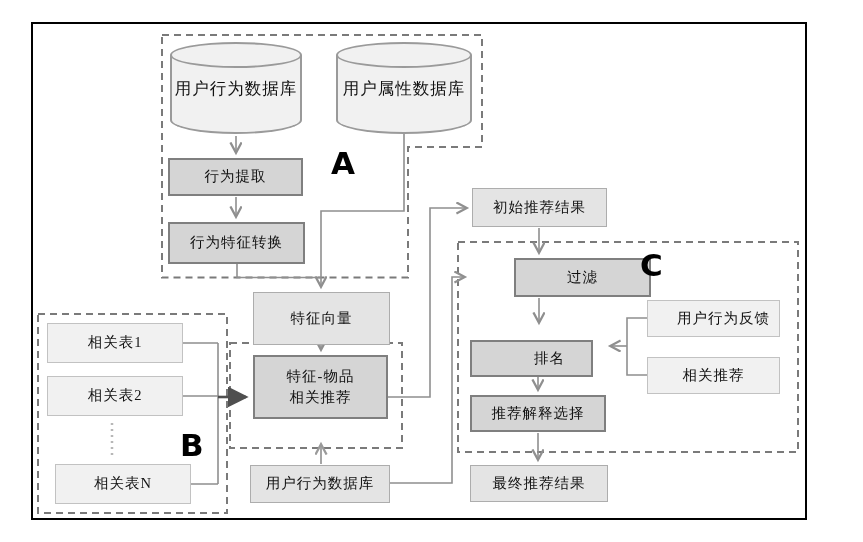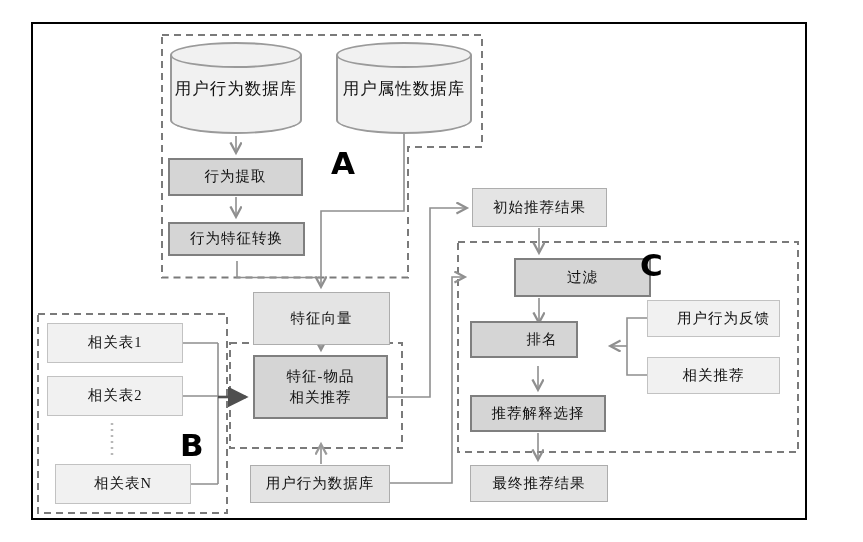--- a/index.html
+++ b/index.html
@@ -95,36 +95,36 @@
     <div class="cyl-body"></div>
     <div class="cyl-label">用户行为数据库</div>
   </div>
   <div class="cylinder" style="left:336px;top:42px;width:136px;height:92px;">
     <div class="cyl-top"></div>
     <div class="cyl-body"></div>
     <div class="cyl-label">用户属性数据库</div>
   </div>
 
   <div class="node tone-dark" style="left:168px;top:158px;width:135px;height:38px;">行为提取</div>
-  <div class="node tone-dark" style="left:168px;top:222px;width:137px;height:34px;">行为特征转换</div>
+  <div class="node tone-dark" style="left:168px;top:222px;width:137px;height:42px;">行为特征转换</div>
 
   <div class="node tone-mid" style="left:253px;top:292px;width:137px;height:53px;">特征向量</div>
   <div class="node tone-dark" style="left:253px;top:355px;width:135px;height:64px;">
     <div>特征-物品</div>
     <div>相关推荐</div>
   </div>
   <div class="node tone-mid" style="left:250px;top:465px;width:140px;height:38px;">用户行为数据库</div>
 
   <div class="node tone-light" style="left:47px;top:323px;width:136px;height:40px;">相关表1</div>
   <div class="node tone-light" style="left:47px;top:376px;width:136px;height:40px;">相关表2</div>
   <div class="node tone-light" style="left:47px;top:464px;width:136px;height:40px;margin-left:8px;">相关表N</div>
 
   <div class="node tone-mid" style="left:472px;top:188px;width:135px;height:39px;">初始推荐结果</div>
   <div class="node tone-dark" style="left:470px;top:258px;width:137px;height:39px;margin-left:44px;">过滤</div>
-  <div class="node tone-dark" style="left:470px;top:321px;width:108px;height:37px;padding-left:36px;">排名</div>
+  <div class="node tone-dark" style="left:470px;top:340px;width:123px;height:37px;padding-left:36px;">排名</div>
   <div class="node tone-dark" style="left:470px;top:395px;width:136px;height:37px;">推荐解释选择</div>
   <div class="node tone-light" style="left:647px;top:300px;width:133px;height:37px;padding-left:20px;">用户行为反馈</div>
   <div class="node tone-light" style="left:647px;top:357px;width:133px;height:37px;">相关推荐</div>
   <div class="node tone-mid" style="left:470px;top:465px;width:138px;height:37px;">最终推荐结果</div>
 
   <div class="group-label" style="left:331px;top:148px;">A</div>
   <div class="group-label" style="left:180px;top:430px;">B</div>
   <div class="group-label" style="left:640px;top:250px;">C</div>
 </div>
 

